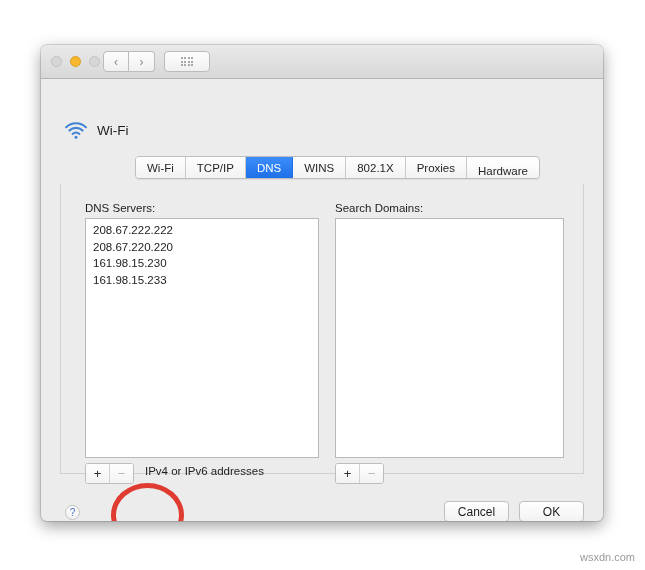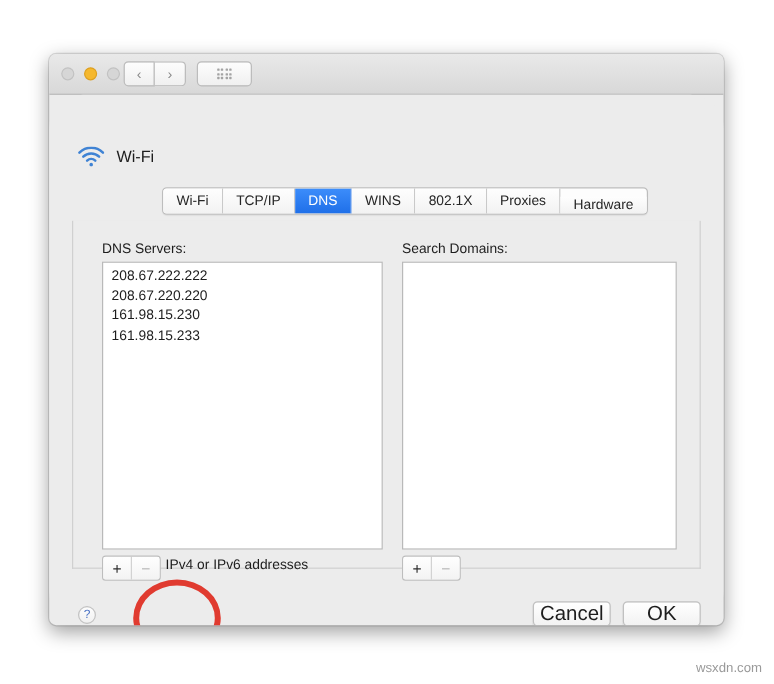--- a/index.html
+++ b/index.html
@@ -252,21 +252,21 @@
     color: #2b2b2b;
     background: linear-gradient(to bottom, #fefefe, #f3f3f3);
   }
   .step-btn.minus {
     border-left: 1px solid #d2d2d2;
     color: #b6b6b6;
   }
 
   .hint {
     position: absolute;
-    left: 97px;
+    left: 104px;
     top: 386px;
     font-size: 11.5px;
     color: #1d1d1d;
   }
 
   
   .help-btn {
     position: absolute;
     left: 24px;
     top: 426px;
@@ -292,21 +292,21 @@
   }
   .push-btn {
     min-width: 65px;
     height: 21px;
     border: 1px solid #c0c0c0;
     border-radius: 4px;
     background: linear-gradient(to bottom, #ffffff, #f2f2f2);
     display: flex;
     align-items: center;
     justify-content: center;
-    font-size: 17px;
+    font-size: 12px;
     color: #1d1d1d;
     box-sizing: border-box;
     box-shadow: 0 1px 1px rgba(0,0,0,0.05);
   }
 
   
   .annotation {
     position: absolute;
     left: 70px;
     top: 404px;

